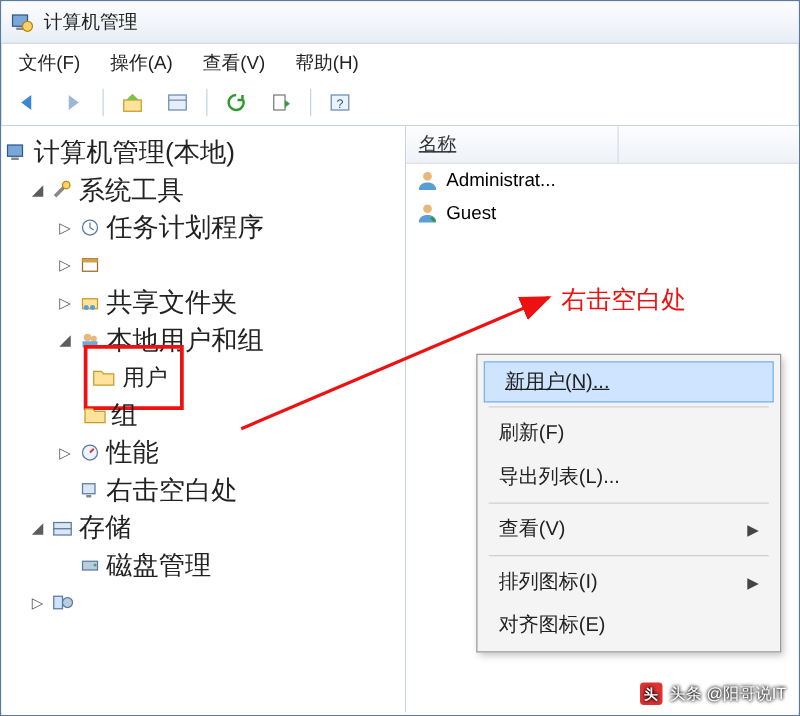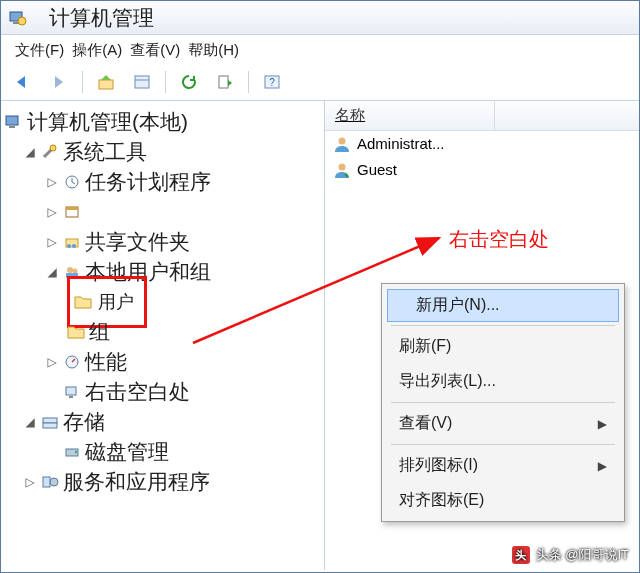--- a/index.html
+++ b/index.html
@@ -15,25 +15,25 @@
   }
   .titlebar {
     background: linear-gradient(#fdfdfe, #e8eef6);
     border-bottom: 1px solid #c7d3e2;
     height: 34px;
     display: flex;
     align-items: center;
     padding: 0 8px;
     gap: 8px;
   }
-  .titlebar .title { color: #222; font-size: 21px; margin-left: 14px; }
+  .titlebar .title { color: #222; font-size: 15px; }
   .tb-icon { width: 18px; height: 18px; }
   .menubar {
     display: flex;
-    gap: 8px;
+    gap: 24px;
     padding: 6px 14px;
     font-size: 15px;
     color: #222;
   }
   .menubar .mi { cursor: default; }
   .toolbar {
     display: flex;
     align-items: center;
     gap: 4px;
     padding: 2px 6px 4px;
@@ -87,21 +87,21 @@
     height: 30px;
     text-decoration: underline;
   }
   .lcol {
     padding: 5px 10px;
     font-size: 15px;
     color: #333;
     border-right: 1px solid #d8dde5;
   }
   .lrow {
-    display: flex; align-items: flex-start; gap: 6px;
+    display: flex; align-items: center; gap: 6px;
     padding: 4px 8px;
     font-size: 15px;
   }
   .hint {
     position: absolute;
     color: #e11;
     font-size: 20px;
   }
   .ctxmenu {
     position: absolute;
@@ -117,21 +117,22 @@
     font-size: 16px;
     color: #222;
     display: flex;
     justify-content: space-between;
     align-items: center;
   }
   .ctxitem.hi {
     background: #cfe4ff;
     border: 1px solid #7ab0ef;
     margin: 2px;
-    padding: 5px 28px;
+    padding: 5px 16px;
+    text-decoration: underline;
   }
   .ctxsep { height: 1px; background: #cfcfcf; margin: 3px 6px; }
   .sub-arrow { font-size: 12px; color: #444; }
   .annot-line {
     position: absolute; pointer-events: none; z-index: 5;
   }
   .watermark {
     position: absolute; right: 10px; bottom: 8px;
     color: #fff; font-size: 13px;
     text-shadow: 0 0 3px #000, 0 0 3px #000;
@@ -332,21 +333,20 @@
       <span class="lbl">磁盘管理</span>
     </div>
     <div class="node ind1">
       <span class="tw">▷</span>
       <span class="ic">
           <svg width="18" height="16" viewBox="0 0 18 16">
             <rect x="2" y="3" width="7" height="10" fill="#cfe3f8" stroke="#5a7aa0"></rect>
             <circle cx="13" cy="8" r="4" fill="#bcd" stroke="#5a7aa0"></circle>
           </svg>
         </span>
-      <span class="lbl">服务和应用程序</span>
     </div>
   </div>
 
   <div class="listpane">
     <div class="lhead">
       <div class="lcol" style="width:170px">名称</div>
     </div>
     <div class="lrow">
       <span class="ic">
           <svg width="18" height="18" viewBox="0 0 18 18">

